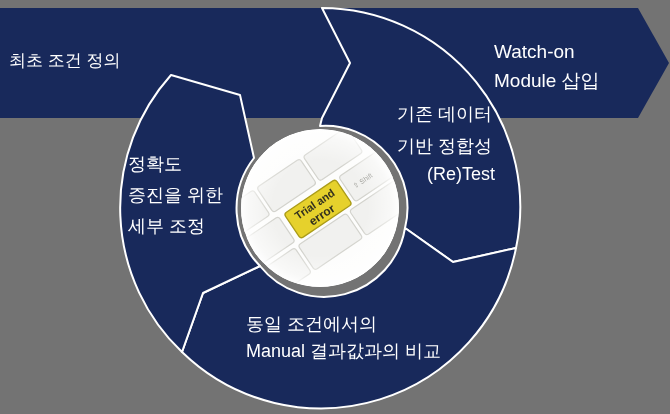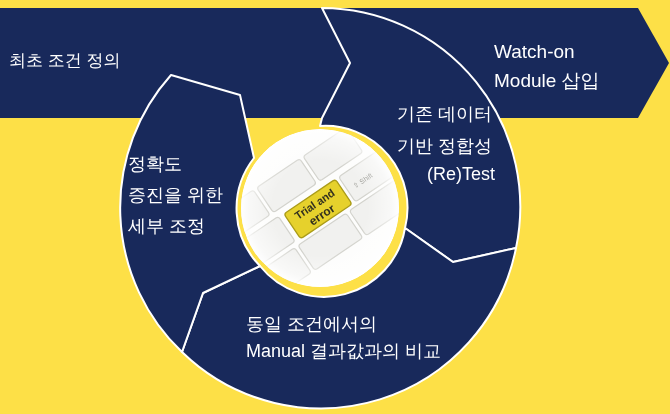--- a/index.html
+++ b/index.html
@@ -1,19 +1,19 @@
 <!DOCTYPE html>
 <html><head>
 <meta charset="utf-8">
 <style>
   html,body{margin:0;padding:0;background:#ffffff;}
   .stage{
     position:relative;
     width:670px;height:414px;
-    background:#fde047;
+    background:#737373;
     font-family:"Liberation Sans","DejaVu Sans",sans-serif;
     overflow:hidden;
   }
   svg text{
     font-family:"Liberation Sans","DejaVu Sans",sans-serif;
   }
 </style>
 </head>
 <body>
 

